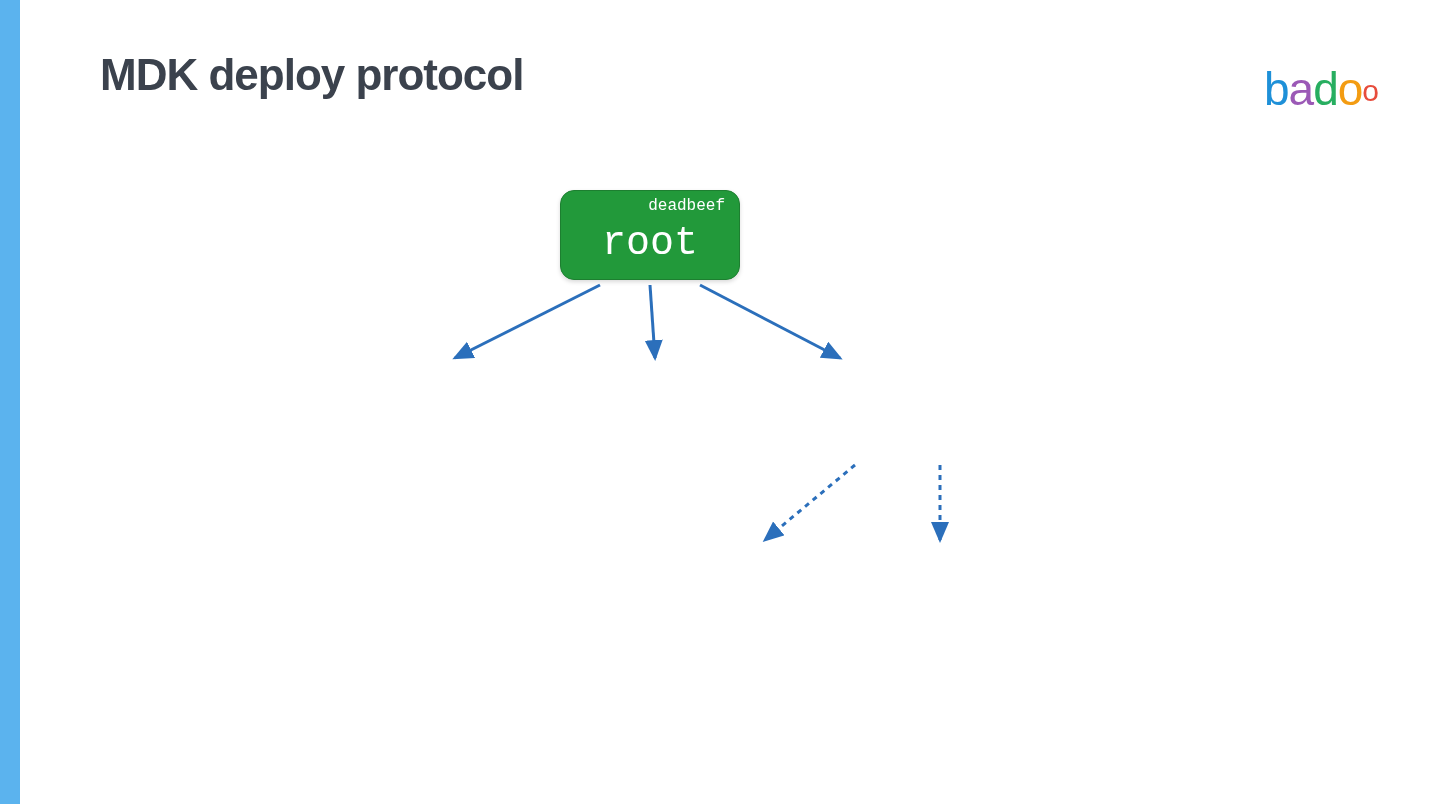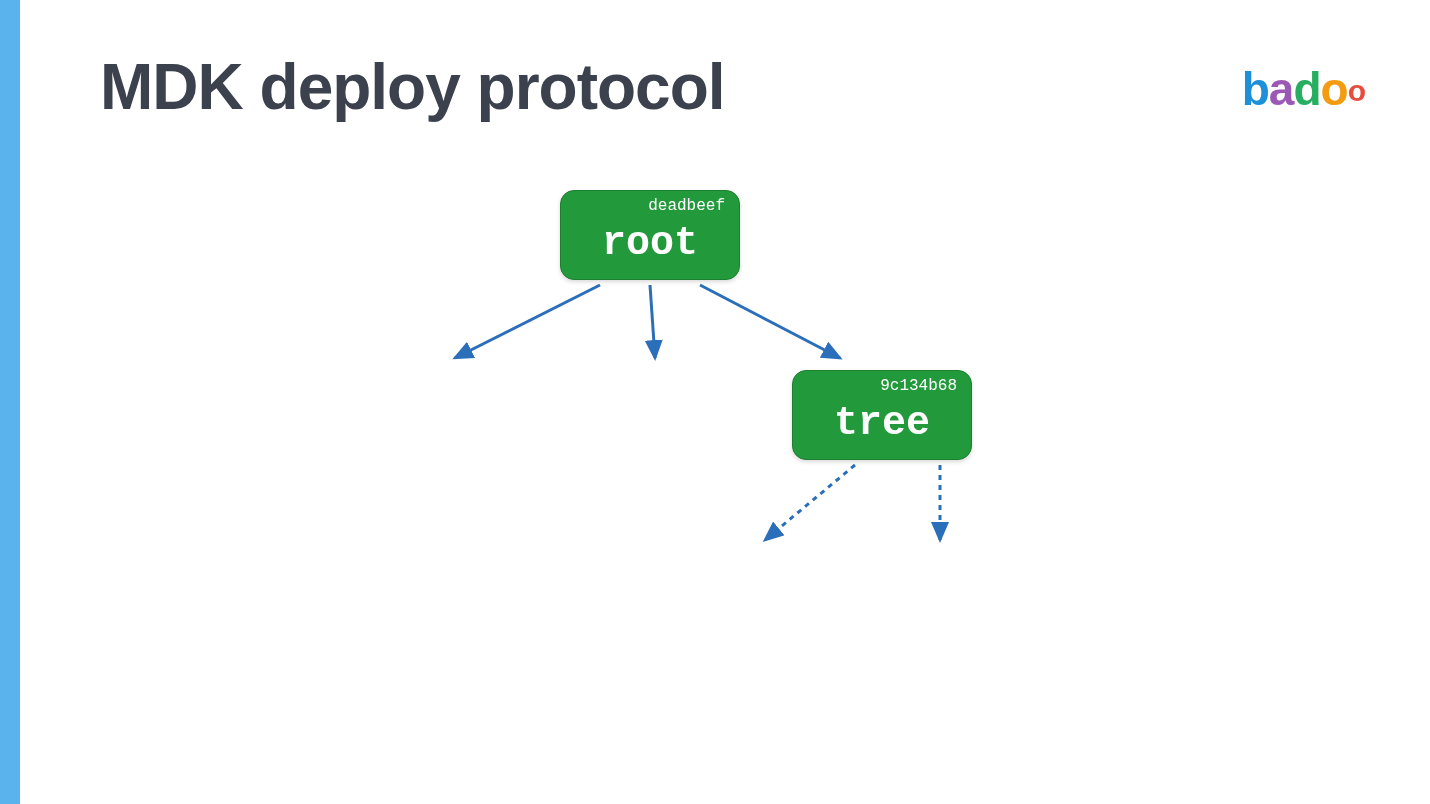--- a/index.html
+++ b/index.html
@@ -15,32 +15,32 @@
   .sidebar-strip {
     position: absolute;
     left: 0; top: 0;
     width: 20px; height: 804px;
     background: #5bb3ee;
   }
   .page-title {
     position: absolute;
     left: 100px;
     top: 50px;
-    font-size: 64px;
+    font-size: 44px;
     font-weight: 800;
     letter-spacing: -1px;
     color: #3b424d;
   }
   .logo {
     position: absolute;
-    right: 65px;
+    right: 52px;
     top: 62px;
     font-family: "Comic Sans MS", "Segoe UI", sans-serif;
     font-size: 46px;
-    font-weight: 700;
+    font-weight: 400;
     letter-spacing: -1px;
   }
   .logo .b  { color: #1e90d8; }
   .logo .a  { color: #9b59b6; }
   .logo .d  { color: #27ae60; }
   .logo .o1 { color: #f39c12; }
   .logo .o2 { color: #e74c3c; font-size: 30px; vertical-align: 4px;}
   .diagram {
     position: absolute;
     left: 0; top: 0;
@@ -62,21 +62,21 @@
     right: 14px;
     font-family: "Courier New", monospace;
     font-size: 16px;
   }
   .node .label {
     position: absolute;
     left: 0; right: 0;
     top: 30px;
     font-family: "Courier New", monospace;
     font-size: 40px;
-    font-weight: 700;
+    font-weight: 400;
   }
   .node.green {
     background: #22993a;
     border: 1px solid #1d7f30;
   }
   .node.green .hash, .node.green .label { color: #fff; }
   .node.white {
     background: #fff;
     border: 1.5px solid #2c6fbb;
   }
@@ -109,24 +109,20 @@
 
 <div class="diagram">
 
   <div id="root-node" class="node green">
     <div class="hash">deadbeef</div>
     <div class="label">root</div>
   </div>
 
 
 
-  <div id="tree-node" class="node green">
-    <div class="hash">9c134b68</div>
-    <div class="label">tree</div>
-  </div>
 
   <svg class="arrows">
     <defs>
       <marker id="arrowhead" markerWidth="8" markerHeight="8" refX="6" refY="3" orient="auto">
         <path d="M0,0 L7,3 L0,6 Z" fill="#2b6fbb"></path>
       </marker>
     </defs>
 
     <line x1="600" y1="285" x2="455" y2="358" stroke="#2b6fbb" stroke-width="3" marker-end="url(#arrowhead)"></line>
 

